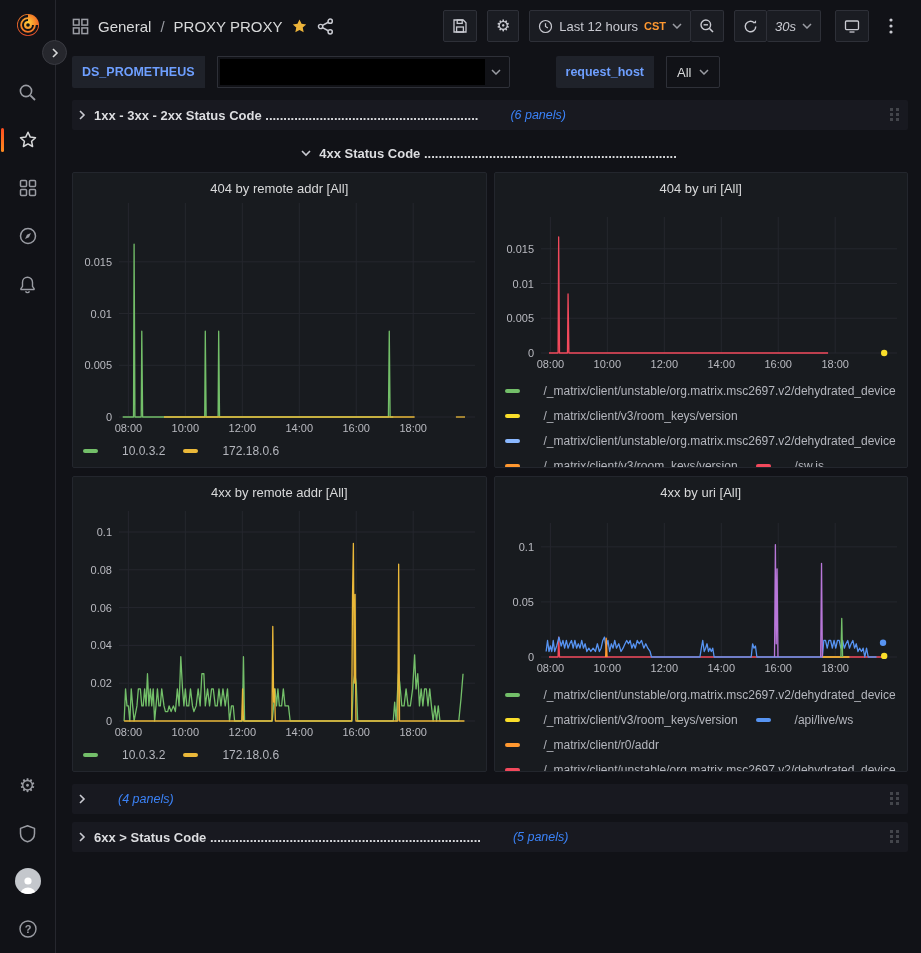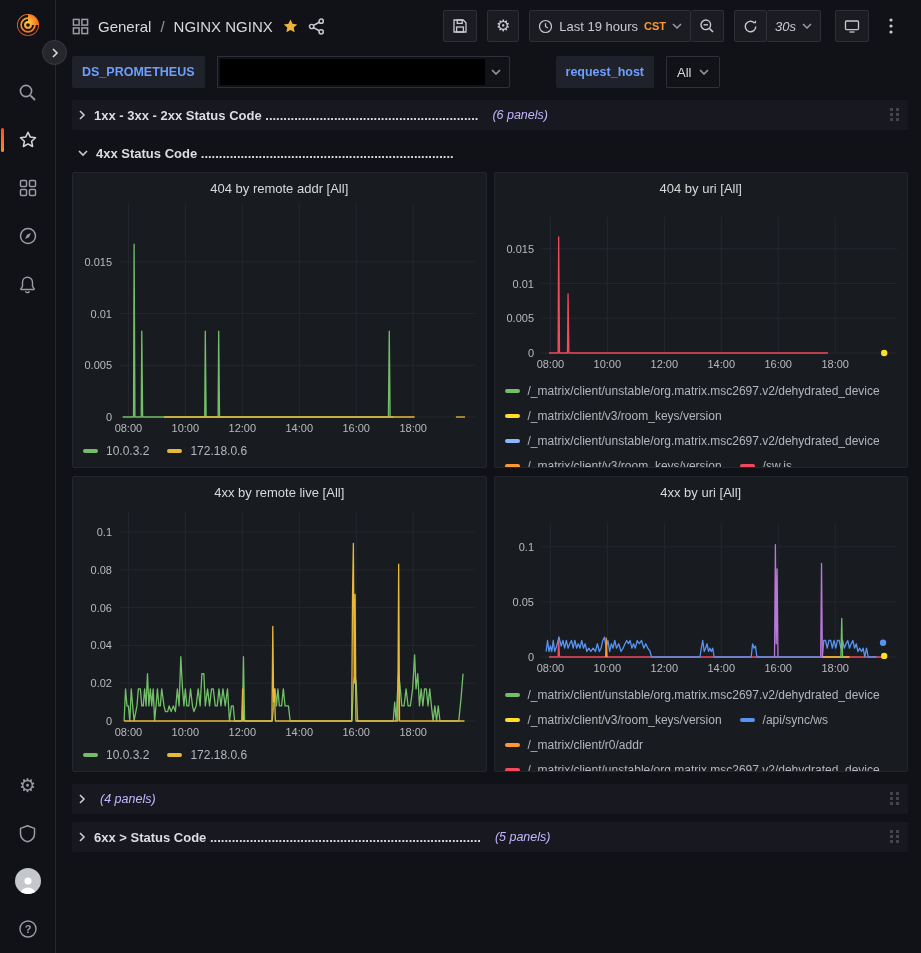--- a/index.html
+++ b/index.html
@@ -46,38 +46,38 @@
                 background:#111217; padding:2px; cursor:pointer; }
   .redacted { flex:1; height:26px; background:#000; }
   .var-select .chev { margin:0 6px; }
   .var-gap { width:22px; }
   .var-value { height:32px; border:1px solid #2e3038; border-radius:0 2px 2px 0; display:flex; align-items:center; gap:8px;
                padding:0 10px; color:#d8d9da; cursor:pointer; }
 
   
   .dash { flex:1; padding:8px 13px 0 16px; overflow:hidden; }
   .row-header { height:30px; display:flex; align-items:center; gap:8px; padding:0 8px 0 6px; margin-bottom:8px;
-                border-radius:2px; cursor:pointer; }
+                border-radius:2px; cursor:pointer;justify-content:center; }
   .row-header.shaded { background:#181920; }
   .row-title { font-weight:bold; font-size:13px; color:#dcdde0; white-space:nowrap; overflow:hidden; }
-  .row-count { font-style:italic; color:#c4b5fd; font-size:12.5px; margin-left:6px; white-space:nowrap; }
+  .row-count { font-style:italic; color:#3b82f6; font-size:12.5px; margin-left:24px; white-space:nowrap; }
   .row-chevron { color:#c9cad1; display:flex; }
   .drag-handle { margin-left:auto; opacity:.8; }
   .row-spacer { height:4px; }
 
   
   .panel-grid { display:flex; gap:7px; margin-bottom:8px; }
   .panel { width:452px; height:296px; background:#181b1f; border:1px solid #23262d; border-radius:2px;
            padding:4px 10px 4px 10px; overflow:hidden; }
   .panel-title { height:22px; display:flex; align-items:center; justify-content:center; font-weight:500; font-size:13px;
                  color:#d8d9da; cursor:pointer; white-space:nowrap; }
   .legend { font-size:12px; color:#b4b6bd; }
   .legend-row { height:25px; display:flex; align-items:center; gap:18px; overflow:hidden; white-space:nowrap; }
   .legend-row.inline-row { height:18px; }
-  .legend-item { display:inline-flex; align-items:center; gap:8px; cursor:pointer; }
+  .legend-item { display:inline-flex; align-items:center; gap:24px; cursor:pointer; }
   .legend-marker { width:15px; height:4px; border-radius:2px; flex:0 0 15px; }
 
   svg text { font-family:"Liberation Sans", sans-serif; }
   .icon { display:flex; }
 </style>
 </head>
 <body>
 
 <div class="app">
 
@@ -186,21 +186,21 @@
               <g fill="none" stroke="currentColor" stroke-width="1.6">
                 <rect x="1.5" y="1.5" width="6" height="6"></rect>
                 <rect x="10.5" y="1.5" width="6" height="6"></rect>
                 <rect x="1.5" y="10.5" width="6" height="6"></rect>
                 <rect x="10.5" y="10.5" width="6" height="6"></rect>
               </g>
             </svg>
         </span>
         <span>General</span>
         <span class="crumb-sep">/</span>
-        <span>NGINX NGINX</span>
+        <span>PROXY PROXY</span>
         <span class="icon">
           <svg width="17" height="17" viewBox="0 0 20 20">
               <path d="M10 1.8l2.4 5.1 5.5.6-4.1 3.8 1.1 5.5L10 14.1l-4.9 2.7 1.1-5.5L2.1 7.5l5.5-.6z" fill="#edb43a"></path>
             </svg>
         </span>
         <span class="icon" style="color:#c9cad1">
           <svg width="17" height="17" viewBox="0 0 16 16">
               <g fill="none" stroke="currentColor" stroke-width="1.4">
                 <circle cx="12.4" cy="3" r="2"></circle>
                 <circle cx="3.4" cy="8" r="2"></circle>
@@ -229,21 +229,21 @@
         </div>
         <div class="tb-gap"></div>
         <div class="tb-group">
           <div class="tb-btn">
             <span class="icon">
               <svg width="15" height="15" viewBox="0 0 16 16">
                   <circle cx="8" cy="8" r="6.4" fill="none" stroke="currentColor" stroke-width="1.3"></circle>
                   <path d="M8 4.4V8l2.5 1.6" fill="none" stroke="currentColor" stroke-width="1.3"></path>
                 </svg>
             </span>
-            <span>Last 19 hours</span>
+            <span>Last 12 hours</span>
             <span class="tz">CST</span>
             <span class="icon">
               <svg width="10" height="6" viewBox="0 0 10 6">
                   <path d="M1 1l4 4 4-4" fill="none" stroke="#9a9ca3" stroke-width="1.5"></path>
                 </svg>
             </span>
           </div>
           <div class="tb-btn">
             <span class="icon">
               <svg width="16" height="16" viewBox="0 0 16 16">
@@ -443,21 +443,21 @@
                     <span class="legend-marker" style="background: rgb(242, 73, 92);"></span>
                     <span>/sw.js</span>
                   </span>
                 </div>
               </div></div>
         </div>
       </div>
 
       <div class="panel-grid">
         <div class="panel">
-          <div class="panel-title">4xx by remote live [All]</div>
+          <div class="panel-title">4xx by remote addr [All]</div>
           <div class="chart-mount"><svg width="392" height="240">
                 <line x1="45.39823008849558" y1="8" x2="45.39823008849558" y2="218" stroke="#25272e" stroke-width="1"></line>
                 <line x1="102.35720032180208" y1="8" x2="102.35720032180208" y2="218" stroke="#25272e" stroke-width="1"></line>
                 <line x1="159.3161705551086" y1="8" x2="159.3161705551086" y2="218" stroke="#25272e" stroke-width="1"></line>
                 <line x1="216.2751407884151" y1="8" x2="216.2751407884151" y2="218" stroke="#25272e" stroke-width="1"></line>
                 <line x1="273.2341110217216" y1="8" x2="273.2341110217216" y2="218" stroke="#25272e" stroke-width="1"></line>
                 <line x1="330.1930812550281" y1="8" x2="330.1930812550281" y2="218" stroke="#25272e" stroke-width="1"></line>
                 <line x1="36" y1="218" x2="392" y2="218" stroke="#25272e" stroke-width="1"></line>
                 <line x1="36" y1="180.2018348623853" x2="392" y2="180.2018348623853" stroke="#25272e" stroke-width="1"></line>
                 <line x1="36" y1="142.40366972477062" x2="392" y2="142.40366972477062" stroke="#25272e" stroke-width="1"></line>
@@ -528,21 +528,21 @@
                     <span>/_matrix/client/unstable/org.matrix.msc2697.v2/dehydrated_device</span>
                   </span>
                 </div>
                 <div class="legend-row">
                   <span class="legend-item">
                     <span class="legend-marker" style="background: rgb(250, 222, 42);"></span>
                     <span>/_matrix/client/v3/room_keys/version</span>
                   </span>
                   <span class="legend-item">
                     <span class="legend-marker" style="background: rgb(87, 148, 242);"></span>
-                    <span>/api/sync/ws</span>
+                    <span>/api/live/ws</span>
                   </span>
                 </div>
                 <div class="legend-row">
                   <span class="legend-item">
                     <span class="legend-marker" style="background: rgb(255, 152, 48);"></span>
                     <span>/_matrix/client/r0/addr</span>
                   </span>
                 </div>
                 <div class="legend-row">
                   <span class="legend-item">

